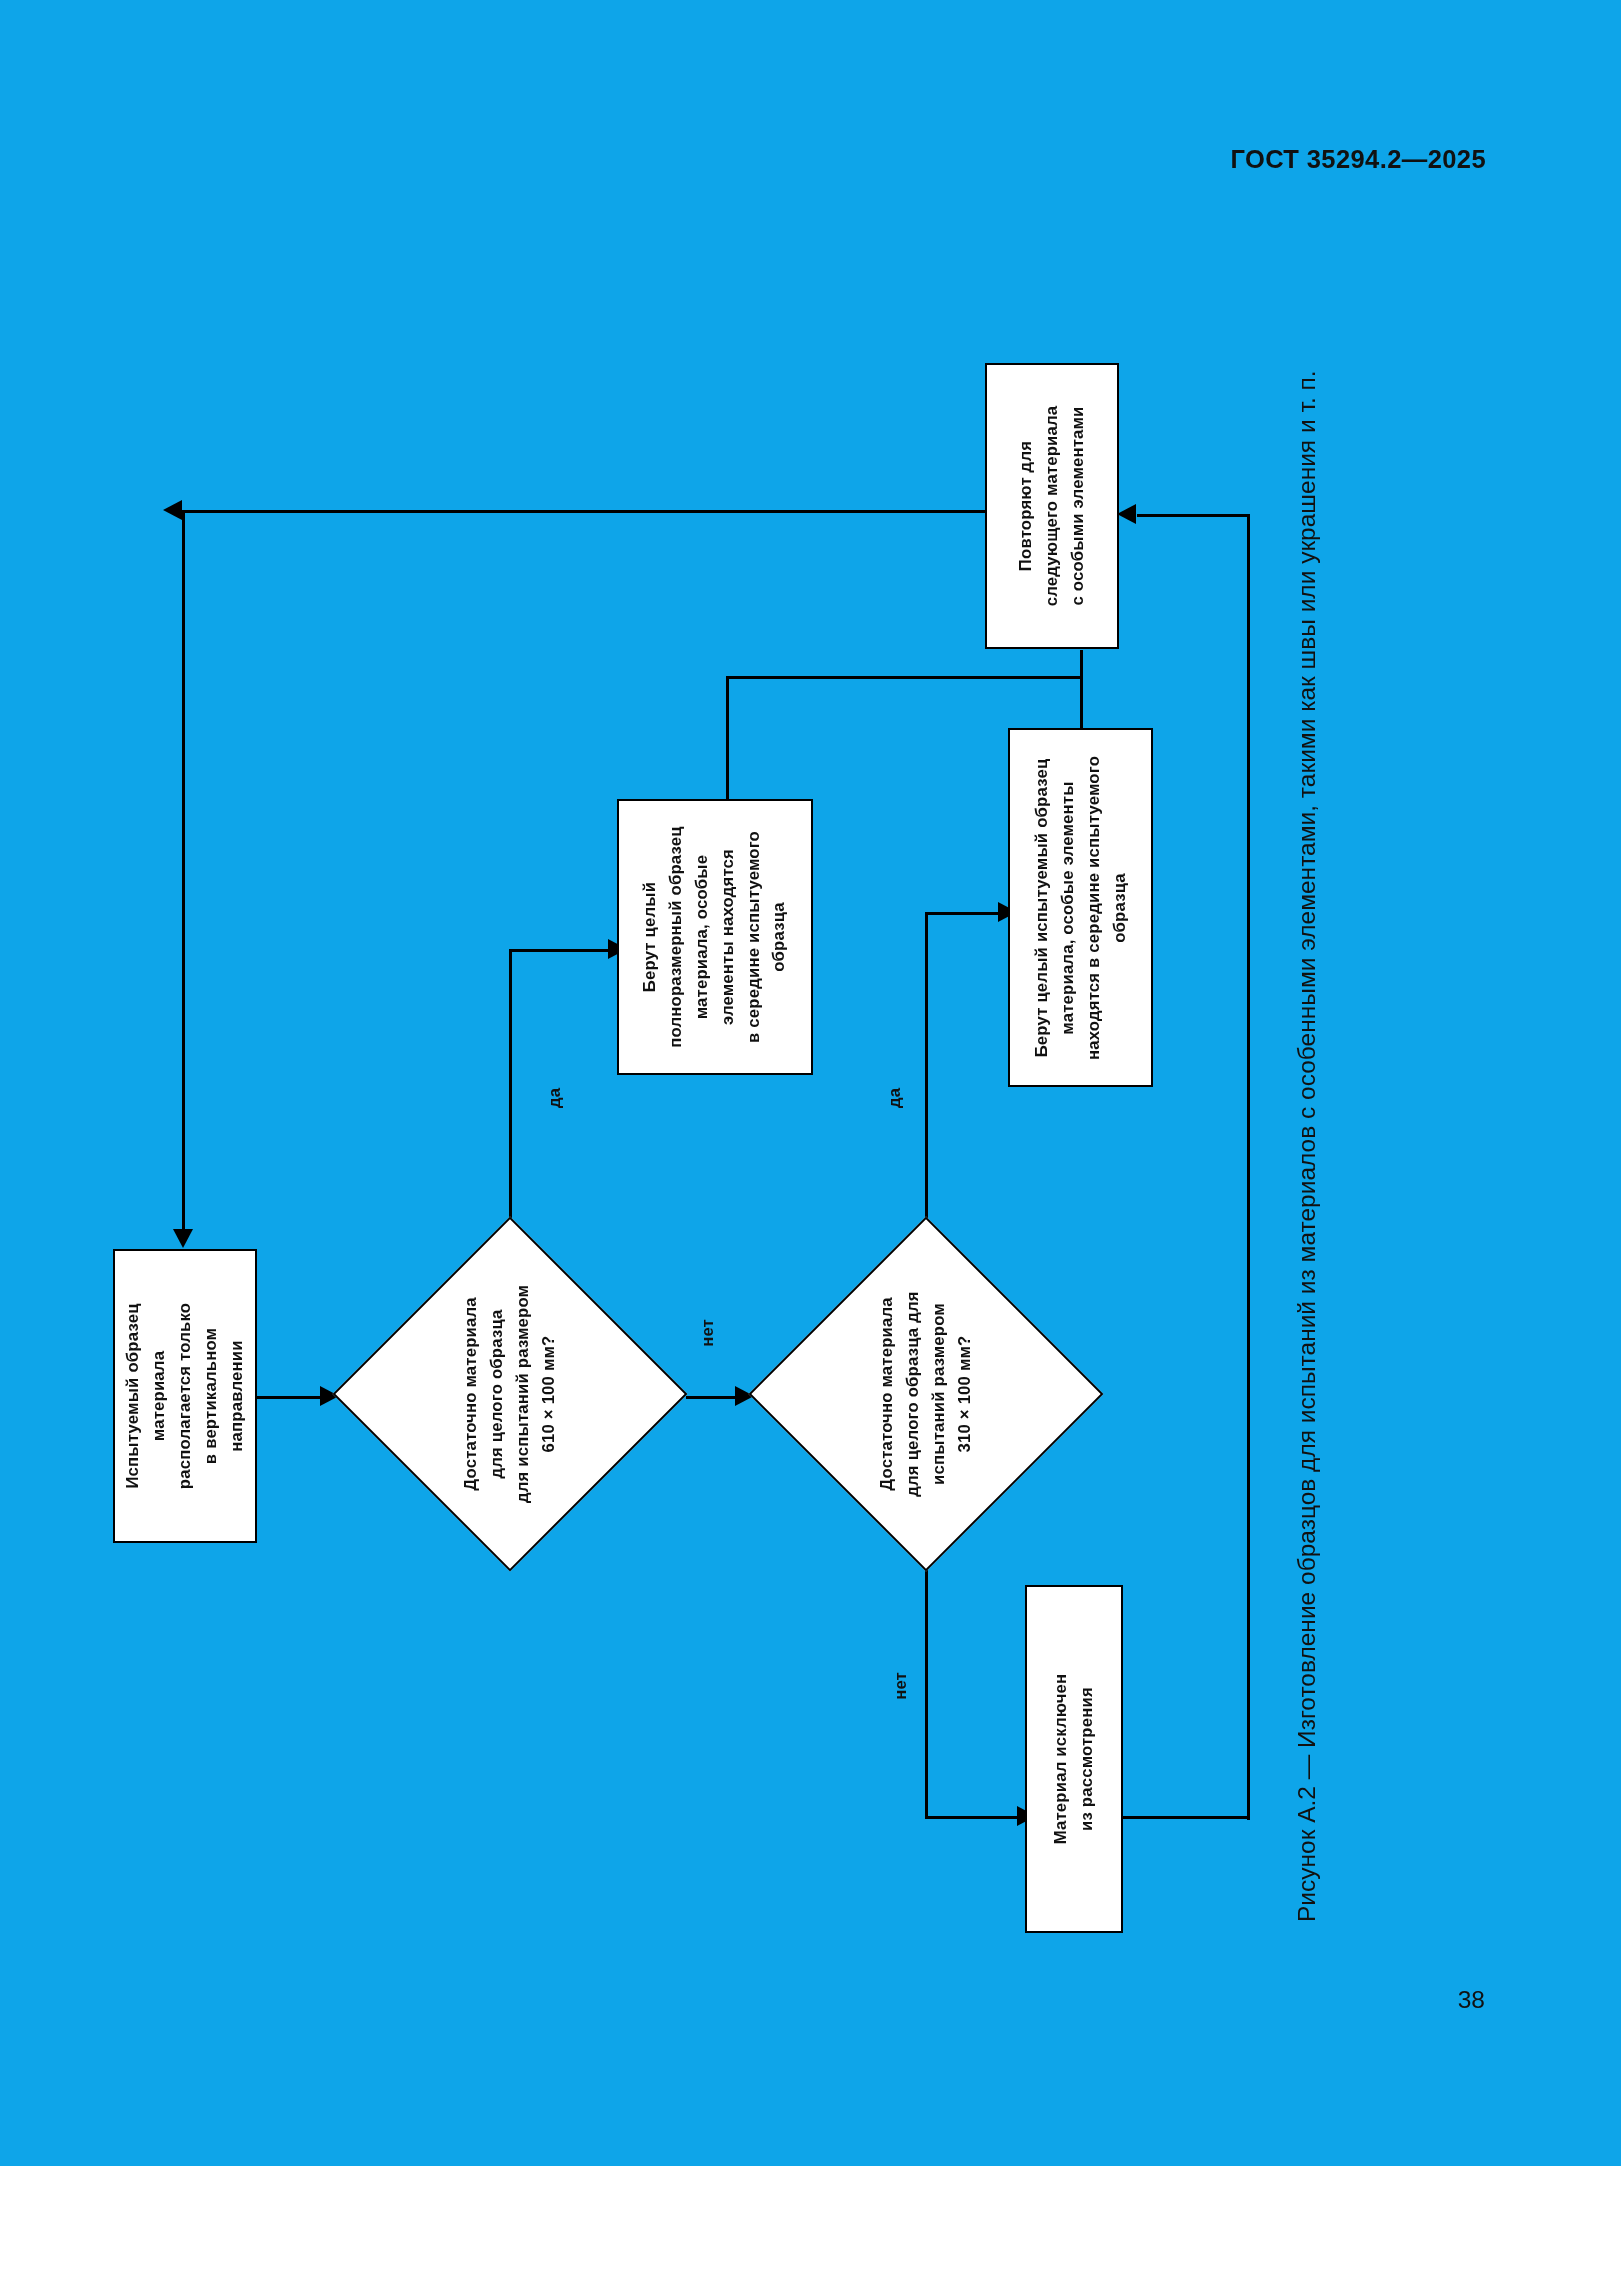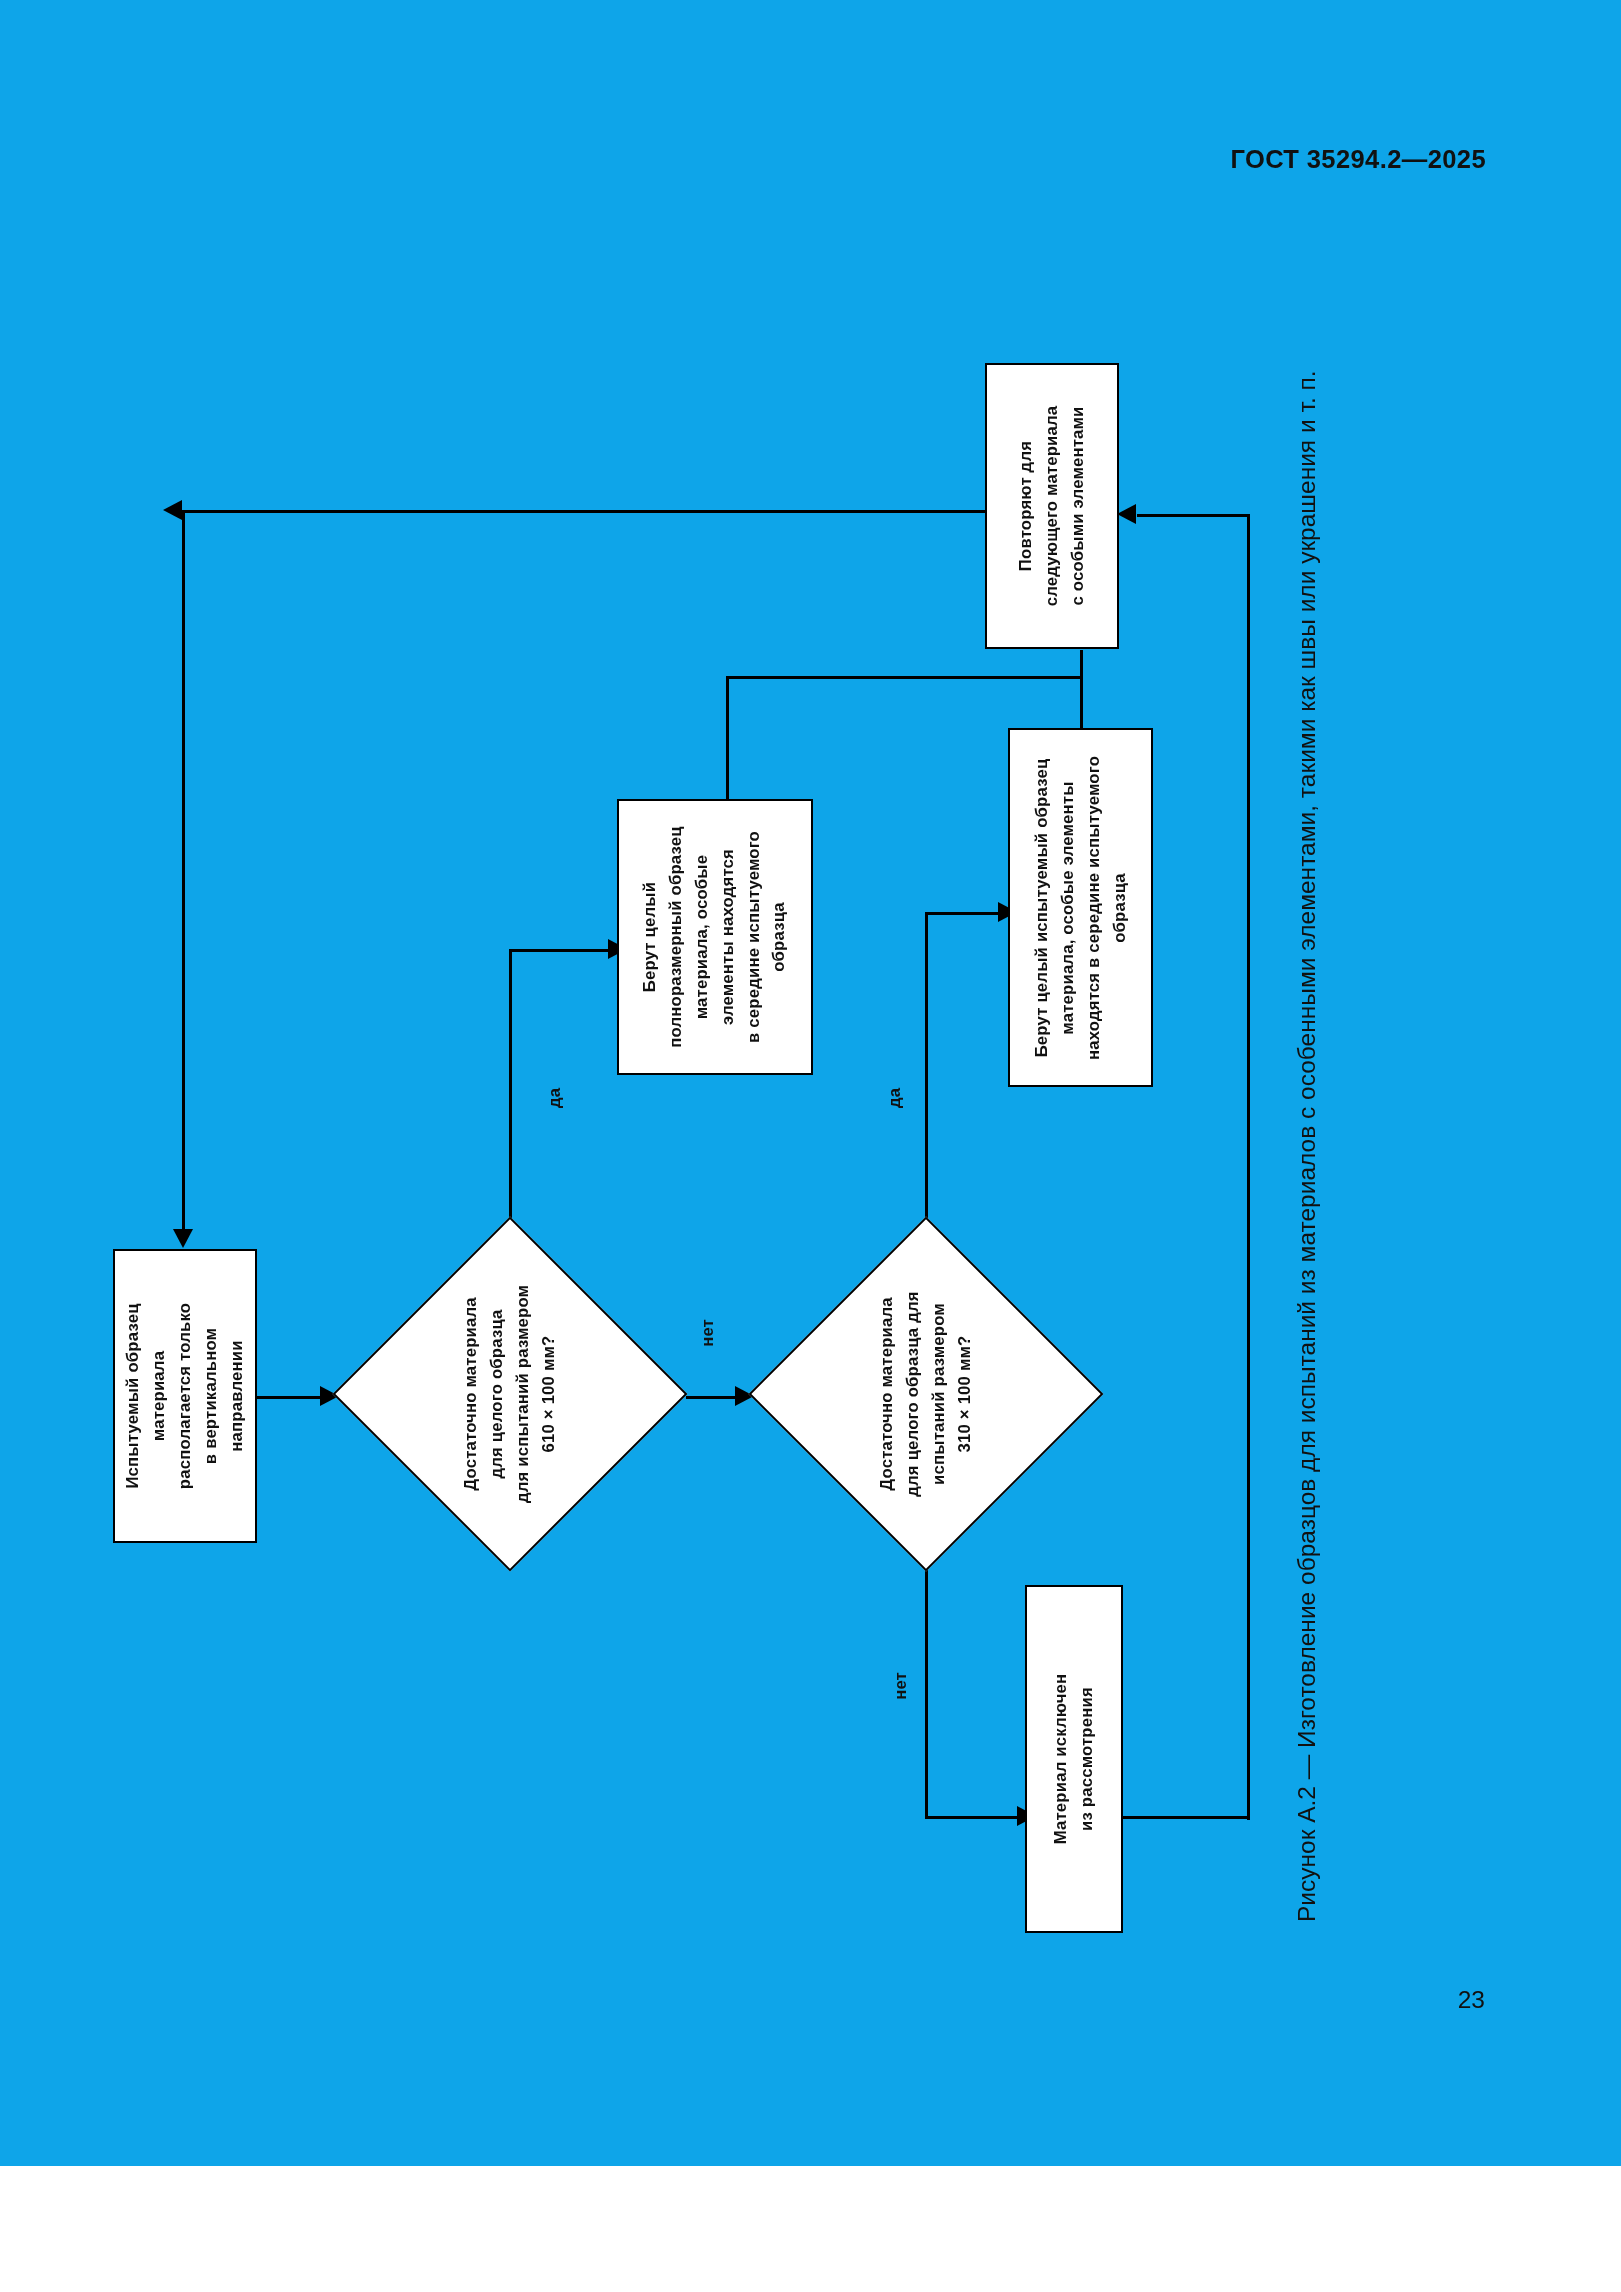--- a/index.html
+++ b/index.html
@@ -249,16 +249,16 @@
     <div class="edge-label" style="left:694px; top:1323px;">нет</div>
 
     <div class="edge-label" style="left:885px; top:1088px;">да</div>
 
     <div class="edge-label" style="left:887px; top:1676px;">нет</div>
 
   </div>
 
   <div class="figure-caption">Рисунок А.2 — Изготовление образцов для испытаний из материалов с особенными элементами, такими как швы или украшения и т. п.</div>
 
-  <div class="page-number">23</div>
+  <div class="page-number">38</div>
 
 </div>
 
 
 </body></html>

